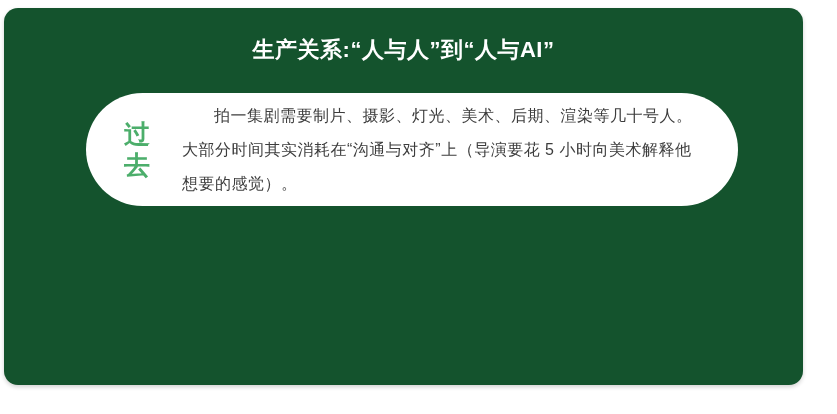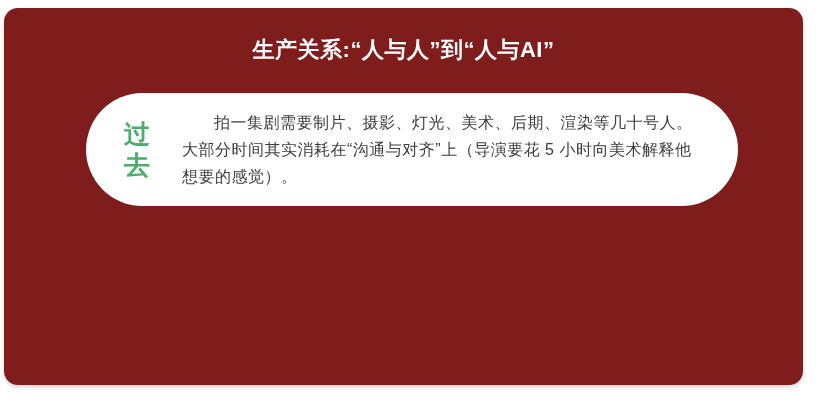--- a/index.html
+++ b/index.html
@@ -47,30 +47,30 @@
     font-weight: 700;
     line-height: 1.16;
     word-break: break-all;
     letter-spacing: 2px;
   }
   .row-text {
     flex: 1 1 auto;
     margin-left: 28px;
     margin-right: 42px;
     font-size: 16px;
-    line-height: 27px;
+    line-height: 34px;
     color: #3d3d3d;
     text-indent: 2em;
     letter-spacing: 0.5px;
   }
 </style>
 </head>
 <body>
 
-<div class="card" style="background: #7f1d1d;">
+<div class="card" style="background: #14532d;">
   <div class="card-title">生产关系:“人与人”到“人与AI”</div>
 
   <div class="row-box row-past">
     <div class="row-label" style="color: rgb(76, 174, 107);">过去</div>
     <div class="row-text">拍一集剧需要制片、摄影、灯光、美术、后期、渲染等几十号人。大部分时间其实消耗在“沟通与对齐”上（导演要花 5 小时向美术解释他想要的感觉）。</div>
   </div>
 
 </div>
 
 </body></html>

